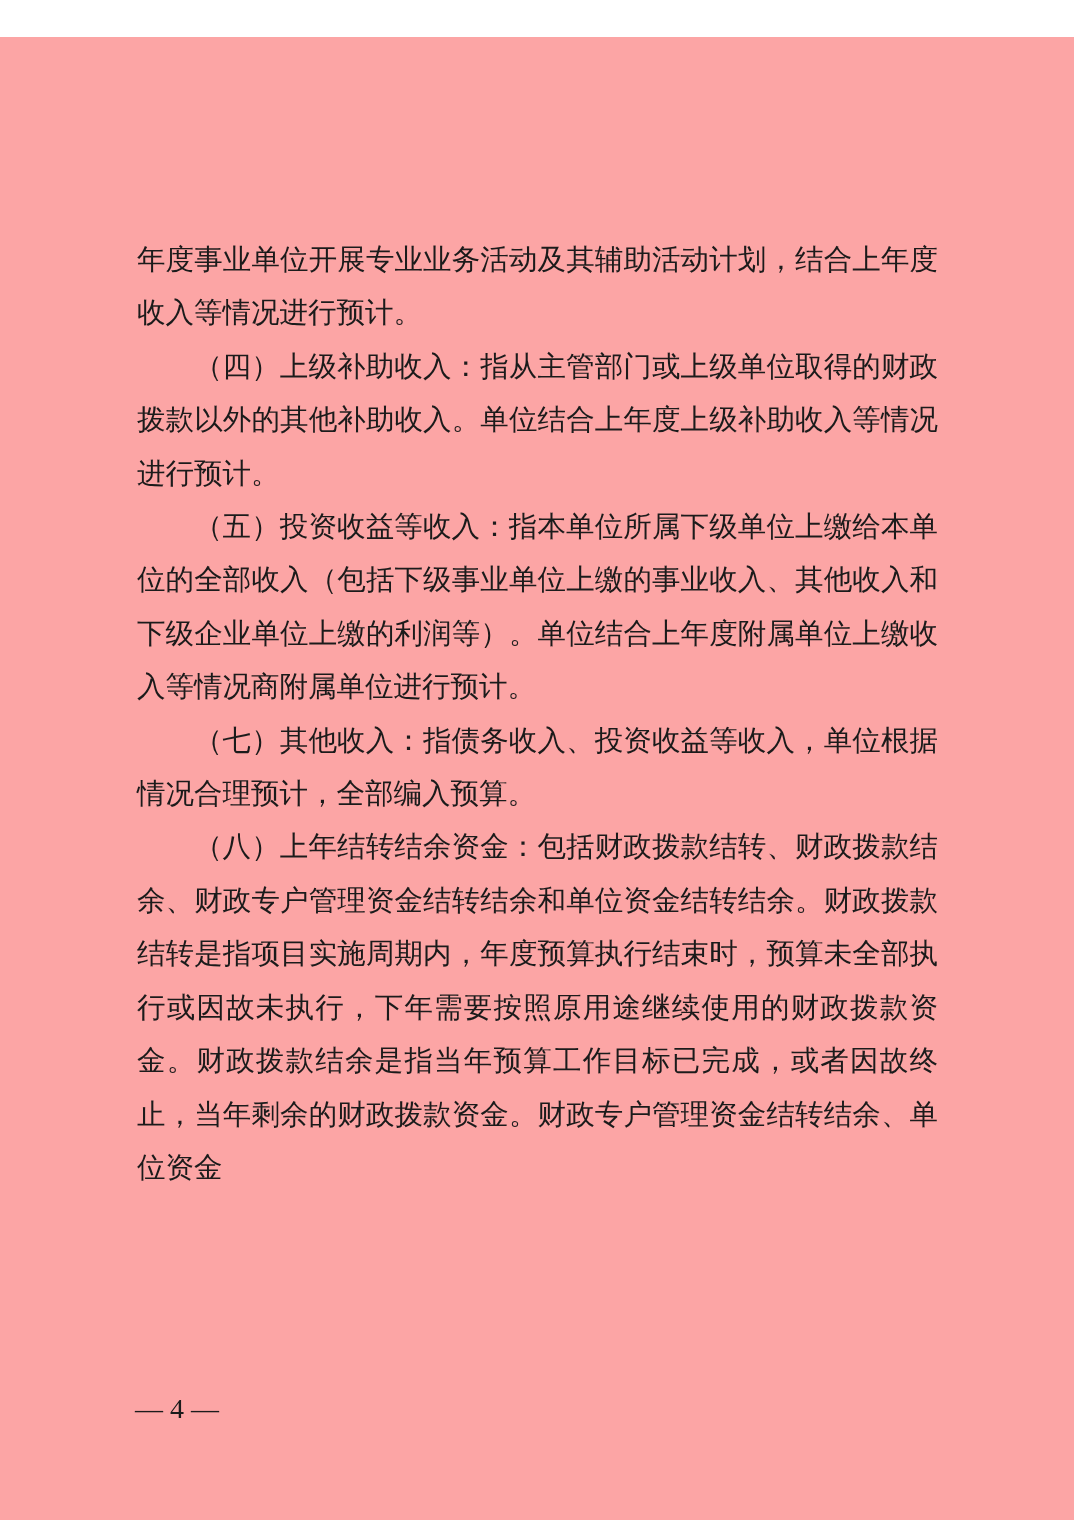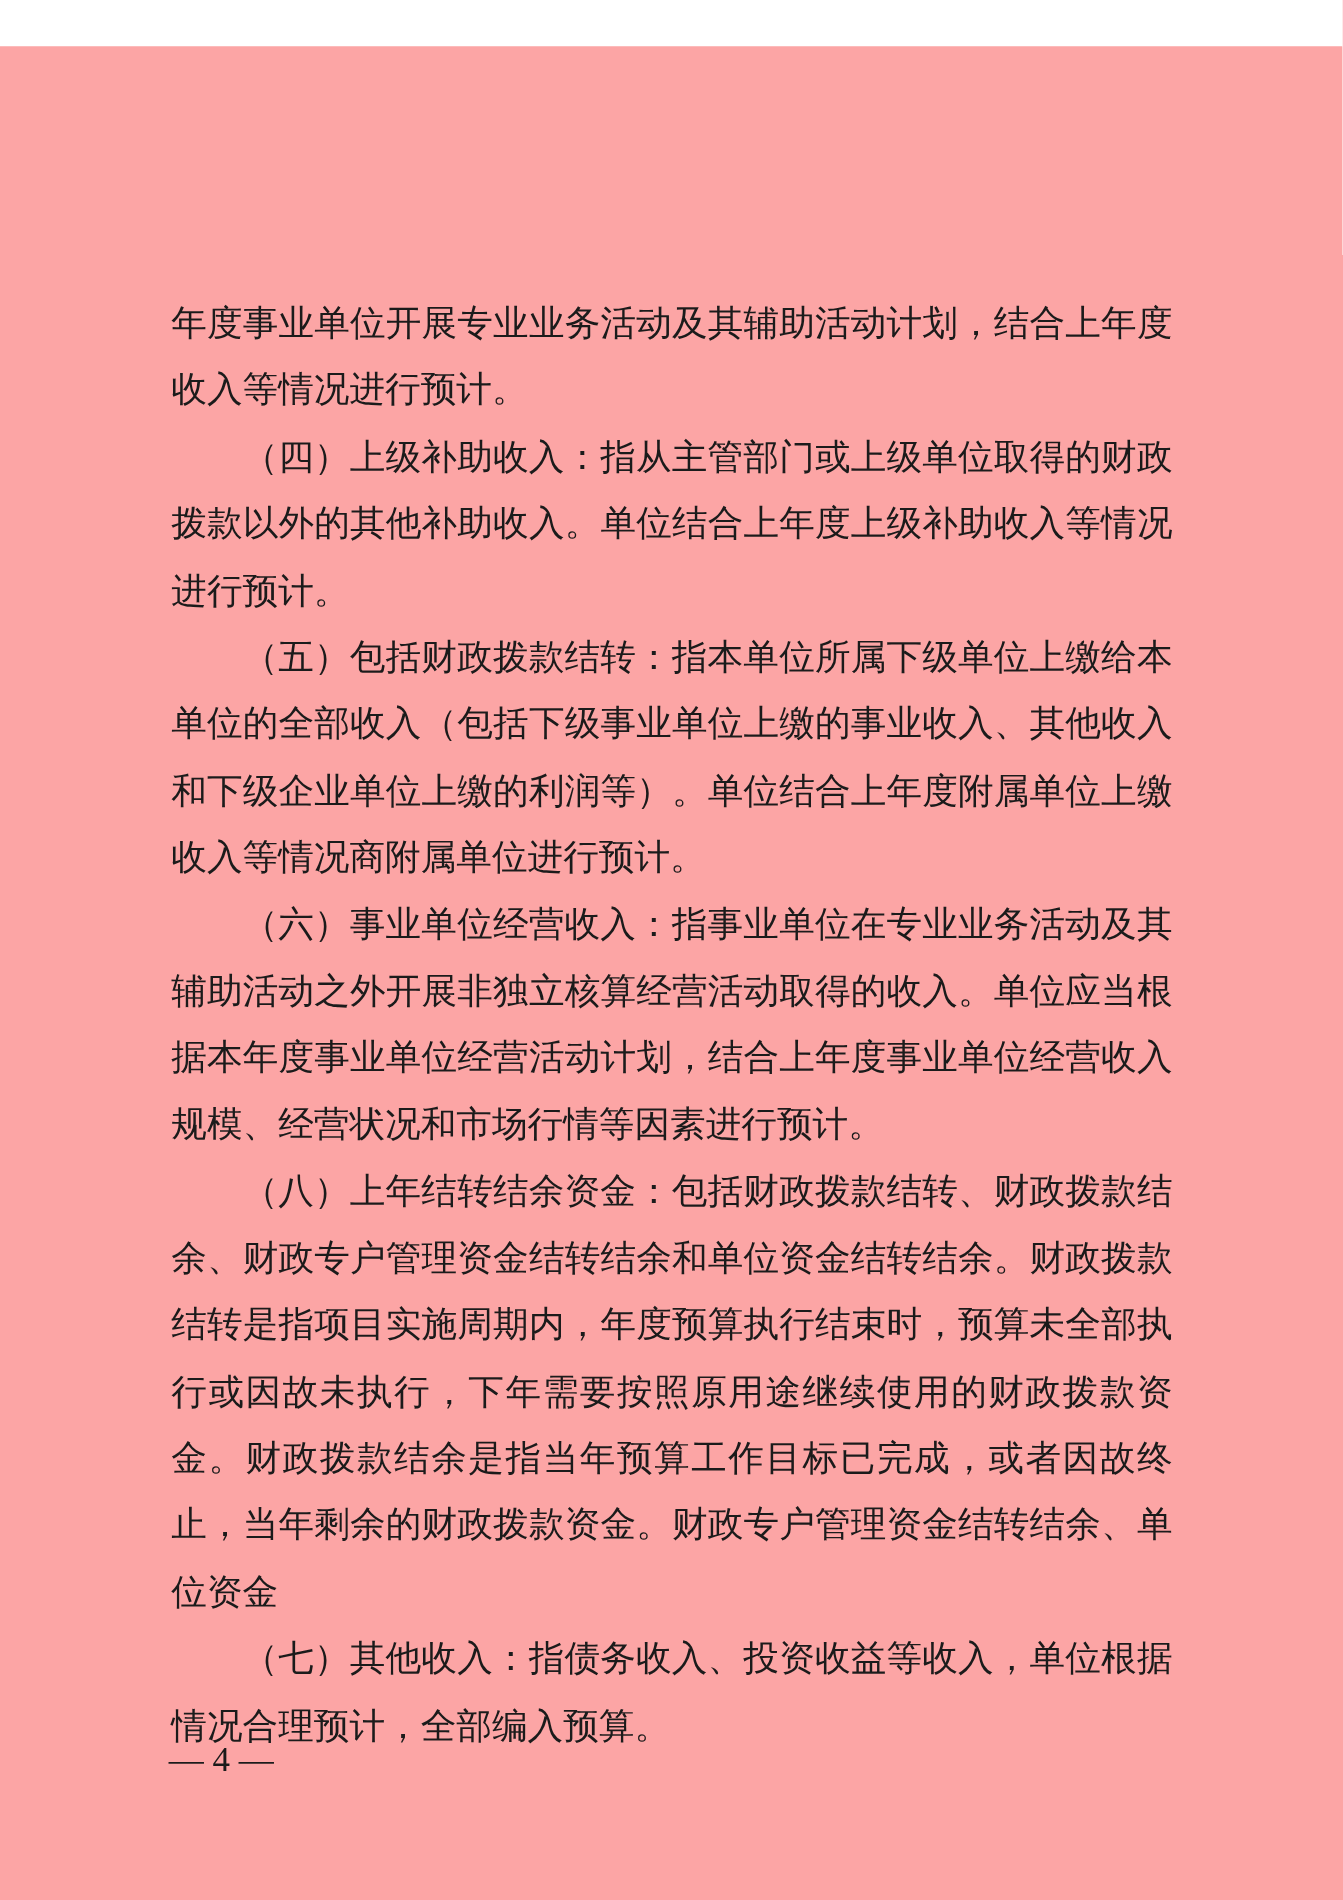--- a/index.html
+++ b/index.html
@@ -48,19 +48,18 @@
     white-space: nowrap;
   }
 </style>
 </head>
 <body>
 
 <div class="page">
   <div class="body-text" id="paragraph-container">
       <p class="para"><span>年度事业单位开展专业业务活动及其辅助活动计划，结合上年度收入等情况进行预计。</span></p>
       <p class="para indent"><span class="sec-label">（四）上级补助收入：</span><span>指从主管部门或上级单位取得的财政拨款以外的其他补助收入。单位结合上年度上级补助收入等情况进行预计。</span></p>
-      <p class="para indent"><span class="sec-label">（五）包括财政拨款结转：</span><span>指本单位所属下级单位上缴给本单位的全部收入（包括下级事业单位上缴的事业收入、其他收入和下级企业单位上缴的利润等）。单位结合上年度附属单位上缴收入等情况商附属单位进行预计。</span></p>
-      <p class="para indent"><span class="sec-label">（六）事业单位经营收入：</span><span>指事业单位在专业业务活动及其辅助活动之外开展非独立核算经营活动取得的收入。单位应当根据本年度事业单位经营活动计划，结合上年度事业单位经营收入规模、经营状况和市场行情等因素进行预计。</span></p>
+      <p class="para indent"><span class="sec-label">（五）投资收益等收入：</span><span>指本单位所属下级单位上缴给本单位的全部收入（包括下级事业单位上缴的事业收入、其他收入和下级企业单位上缴的利润等）。单位结合上年度附属单位上缴收入等情况商附属单位进行预计。</span></p>
+      <p class="para indent"><span class="sec-label">（七）其他收入：</span><span>指债务收入、投资收益等收入，单位根据情况合理预计，全部编入预算。</span></p>
       <p class="para indent"><span class="sec-label">（八）上年结转结余资金：</span><span>包括财政拨款结转、财政拨款结余、财政专户管理资金结转结余和单位资金结转结余。财政拨款结转是指项目实施周期内，年度预算执行结束时，预算未全部执行或因故未执行，下年需要按照原用途继续使用的财政拨款资金。财政拨款结余是指当年预算工作目标已完成，或者因故终止，当年剩余的财政拨款资金。财政专户管理资金结转结余、单位资金</span></p>
-      <p class="para indent"><span class="sec-label">（七）其他收入：</span><span>指债务收入、投资收益等收入，单位根据情况合理预计，全部编入预算。</span></p>
     </div>
   <div class="page-number">— 4 —</div>
 </div>
 
 </body></html>

